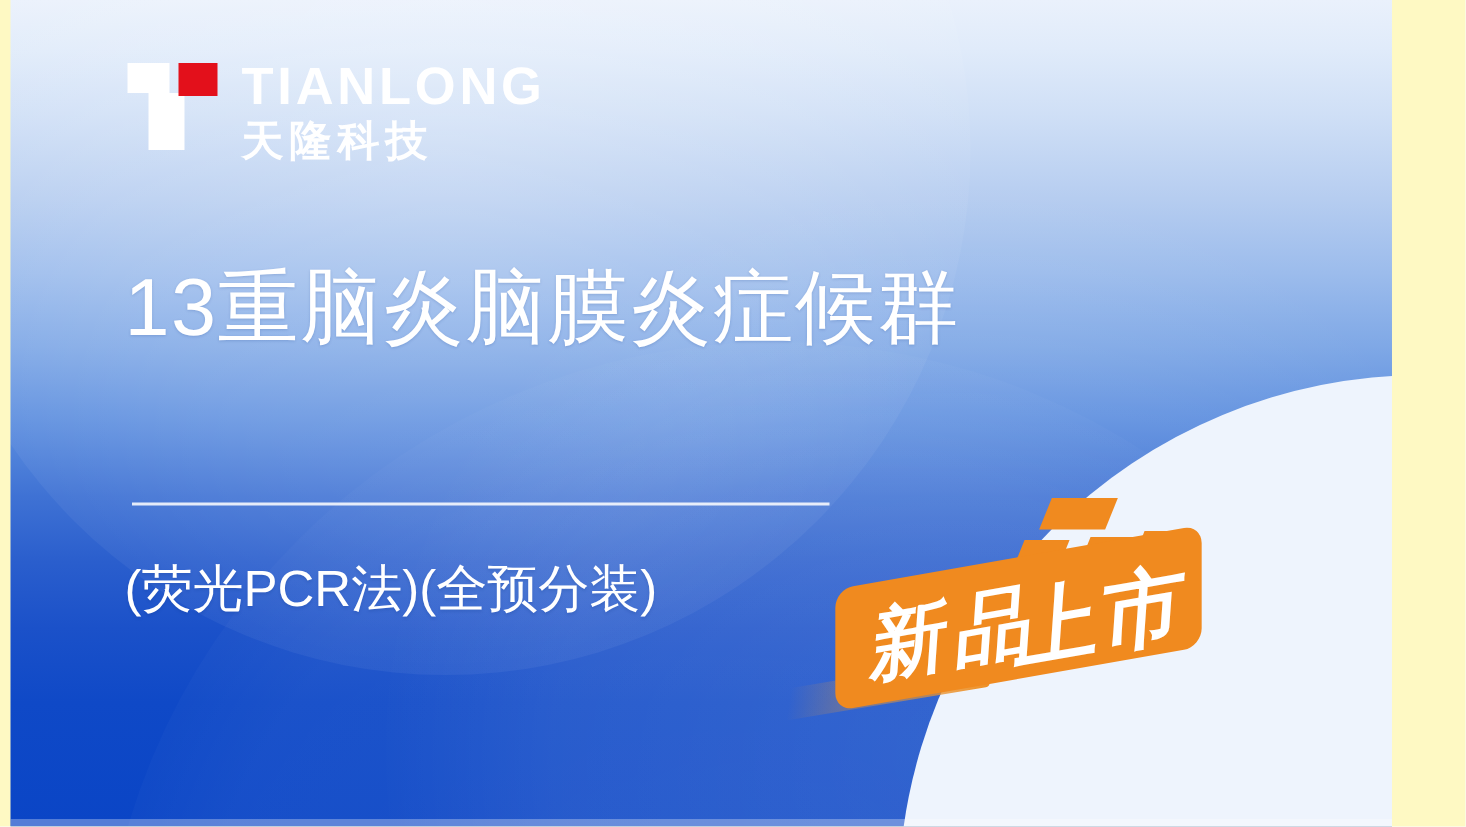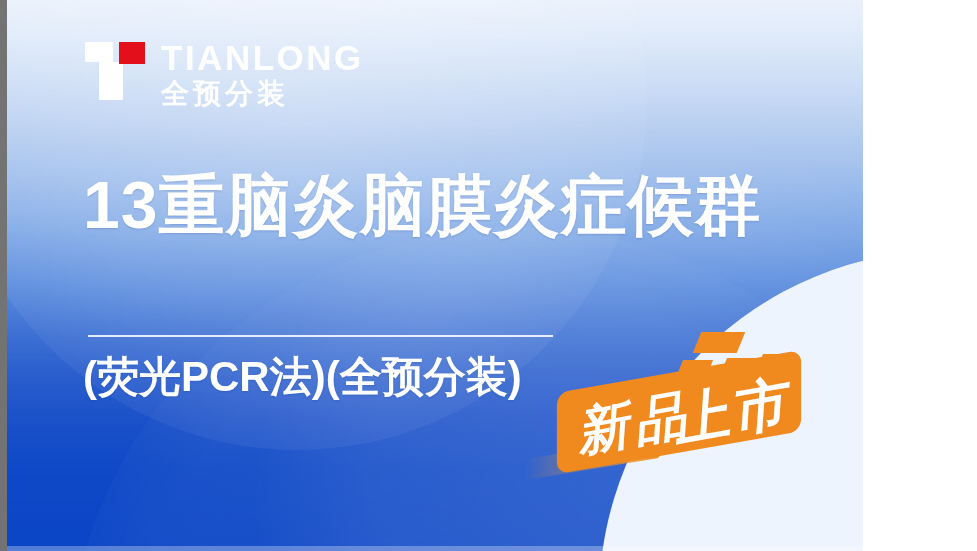--- a/index.html
+++ b/index.html
@@ -10,23 +10,23 @@
   body {
     width: 977px;
     height: 551px;
     overflow: hidden;
     font-family: "Liberation Sans", "DejaVu Sans", sans-serif;
   }
 
   
   #banner {
     position: relative;
-    width: 863px;
+    width: 977px;
     height: 551px;
-    background: #737373;
+    background: #fef9c3;
     overflow: hidden;
   }
 
   
   .panel {
     position: absolute;
     left: 7px;
     top: 0px;
     width: 921px;
     height: 551px;
@@ -151,46 +151,46 @@
 
   
   .headline {
     position: absolute;
     left: 76px;
     top: 174px;
     width: 700px;
   }
   .headline-line {
     color: #ffffff;
-    font-size: 66px;
-    font-weight: bold;
+    font-size: 54px;
+    font-weight: normal;
     line-height: 63px;
     letter-spacing: 1px;
     white-space: nowrap;
     text-shadow: 0 1px 2px rgba(10,50,130,0.18);
   }
 
   
   .divider {
     position: absolute;
     left: 81px;
     top: 335px;
     width: 465px;
     height: 2px;
     background: rgba(255,255,255,0.85);
   }
 
   
   .subtitle {
     position: absolute;
     left: 76px;
-    top: 352px;
-    color: #ffffff;
-    font-size: 42px;
-    font-weight: bold;
+    top: 368px;
+    color: #ffffff;
+    font-size: 34px;
+    font-weight: normal;
     letter-spacing: 0px;
     line-height: 50px;
     white-space: nowrap;
     text-shadow: 0 1px 2px rgba(10,50,130,0.18);
   }
 
   
   .badge {
     position: absolute;
     left: 520px;
@@ -275,21 +275,21 @@
 
     <div class="logo">
       <div class="logo-mark">
         <svg width="64" height="70" viewBox="0 0 64 70" xmlns="http://www.w3.org/2000/svg">
           <path d="M2 6 H30 V26 H40 V64 H16 V26 H2 Z" fill="#ffffff"></path>
           <path d="M36 6 H62 V28 H36 Z" fill="#e3101b"></path>
         </svg>
       </div>
       <div class="logo-wordmark">
         <div class="logo-en">TIANLONG</div>
-        <div class="logo-cn">全预分装</div>
+        <div class="logo-cn">天隆科技</div>
       </div>
     </div>
 
     <div class="headline">
       <div class="headline-line">13重脑炎脑膜炎症候群</div>
     </div>
 
     <div class="divider"></div>
 
     <div class="subtitle">(荧光PCR法)(全预分装)</div>

